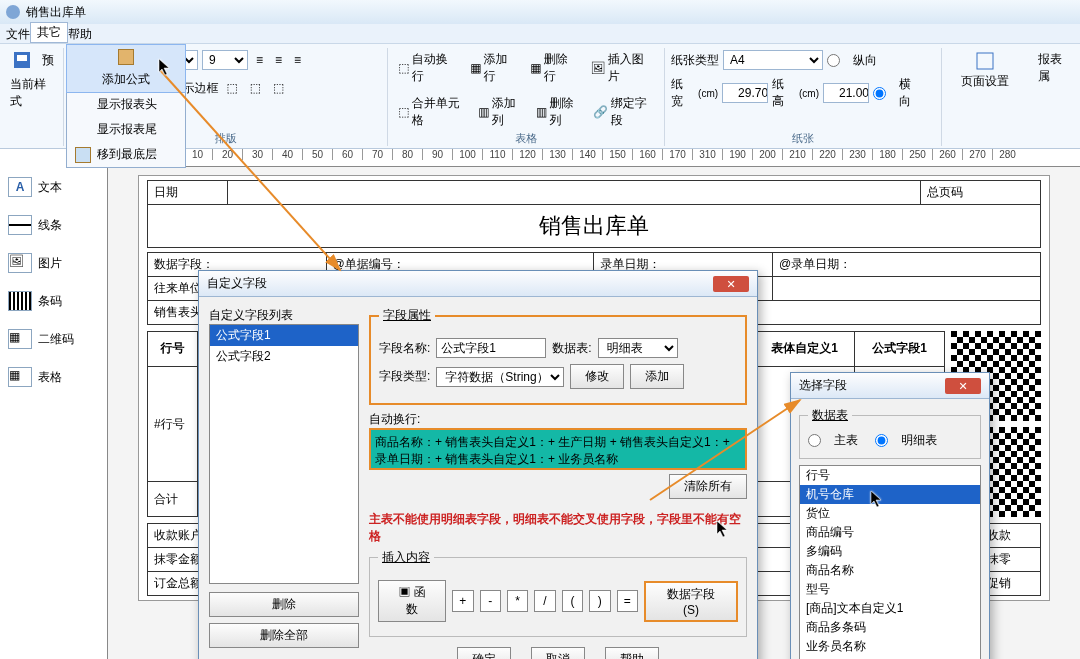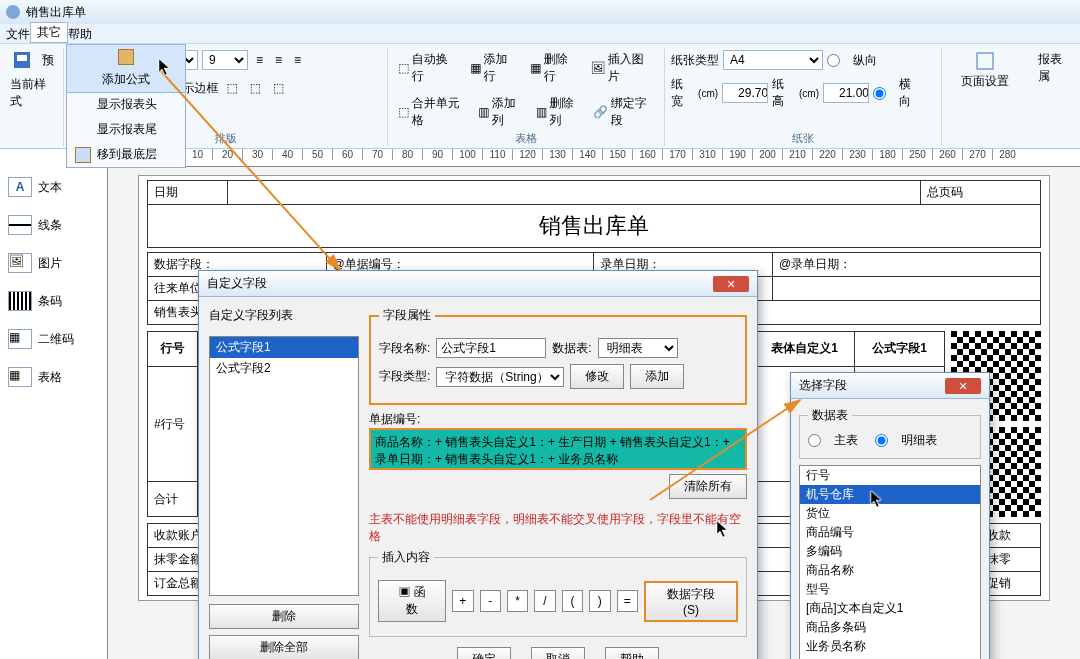--- a/index.html
+++ b/index.html
@@ -45,28 +45,28 @@
   background-blend-mode:difference; }
 
 .dialog { position:absolute; background:#f1f1f1; border:1px solid #6a8fb7; box-shadow:3px 3px 10px rgba(0,0,0,.3);}
 .dlg-title { background:linear-gradient(#fdfdfe,#dce8f6); padding:4px 8px; display:flex; justify-content:space-between; align-items:center; border-bottom:1px solid #9db6d2;}
 .dlg-close { background:#cf4f3e; color:#fff; width:36px; height:16px; text-align:center; border-radius:2px; font-size:11px; line-height:16px; cursor:pointer;}
 .dlg-body { padding:10px; display:flex; gap:10px;}
 .listbox { width:150px; height:260px; border:1px solid #888; background:#fff;}
 .listbox .li { padding:2px 6px;}
 .listbox .li.sel { background:#1e63c8; color:#fff;}
 .fieldset { border:1px solid #bbb; padding:8px; }
-.fieldset legend { padding:0 4px;}
+.fieldset legend { padding:0 4px;text-decoration:underline;}
 .hl-orange { border:2px solid #e78b2a !important; }
 .frow { display:flex; align-items:center; gap:6px; margin:6px 0;}
 .txtin { border:1px solid #888; height:20px; padding:0 4px; background:#fff;}
 .btn { border:1px solid #888; background:linear-gradient(#fdfdfd,#e4e4e4); padding:3px 14px; cursor:pointer;}
 .exprarea { border:1px solid #888; background:#14b8a6; height:42px; padding:4px; font-size:12px; line-height:1.4;}
 .opbtn { width:22px; height:22px; border:1px solid #888; background:#fff; display:inline-flex; align-items:center; justify-content:center; cursor:pointer;}
-.red-hint { color:#c22; font-size:12px;}
+.red-hint { color:#c22; font-size:12px;font-weight:bold;}
 
 .dialog2 { position:absolute; background:#f1f1f1; border:1px solid #6a8fb7; box-shadow:3px 3px 10px rgba(0,0,0,.3);}
 .radio { display:inline-flex; align-items:center; gap:13px; margin-right:14px;}
 .fieldlist { border:1px solid #888; background:#fff; height:200px; overflow:auto;}
 .fieldlist .fi { padding:1px 6px;}
 .fieldlist .fi.sel { background:#1e63c8; color:#fff;}
 
 svg.arrow { position:absolute; pointer-events:none; z-index:200;}
 
 .cursor-arrow { position:absolute; width:14px; height:18px; z-index:300; }
@@ -376,21 +376,21 @@
     <line x1="10" y1="110" x2="160" y2="10" stroke="#e78b2a" stroke-width="2" marker-end="url(#ah2)"></line>
   </svg>
 
 <div class="dialog" style="top:270px;left:198px;width:560px">
   <div class="dlg-title">
       <span>自定义字段</span>
       <span class="dlg-close">✕</span>
     </div>
   <div class="dlg-body">
     <div>
-      <div style="margin-bottom:12px">自定义字段列表</div>
+      <div style="margin-bottom:0">自定义字段列表</div>
       <div class="listbox">
         <div class="li sel">公式字段1</div>
         <div class="li">公式字段2</div>
       </div>
       <div style="margin-top:8px;display:flex;flex-direction:column;gap:6px">
         <button class="btn">删除</button>
         <button class="btn">删除全部</button>
       </div>
     </div>
     <div style="flex:1">
@@ -402,21 +402,21 @@
           <span>数据表:</span>
           <select class="txtin" style="width:80px"><option>明细表</option></select>
         </div>
         <div class="frow">
           <span>字段类型:</span>
           <select class="txtin" style="width:128px"><option>字符数据（String）</option></select>
           <button class="btn">修改</button>
           <button class="btn">添加</button>
         </div>
       </fieldset>
-      <div style="margin-top:6px">单据编号:</div>
+      <div style="margin-top:6px">自动换行:</div>
       <div class="exprarea hl-orange">商品名称：+ 销售表头自定义1：+ 生产日期 + 销售表头自定义1：+ 录单日期：+ 销售表头自定义1：+ 业务员名称</div>
       <div style="text-align:right;margin-top:4px"><button class="btn">清除所有</button></div>
       <div class="red-hint" style="margin-top:12px">主表不能使用明细表字段，明细表不能交叉使用字段，字段里不能有空格</div>
       <fieldset class="fieldset" style="margin-top:4px">
         <legend>插入内容</legend>
         <div class="frow">
           <button class="btn">▣ <span>函数</span></button>
           <span class="opbtn">+</span>
           <span class="opbtn">-</span>
           <span class="opbtn">*</span>

